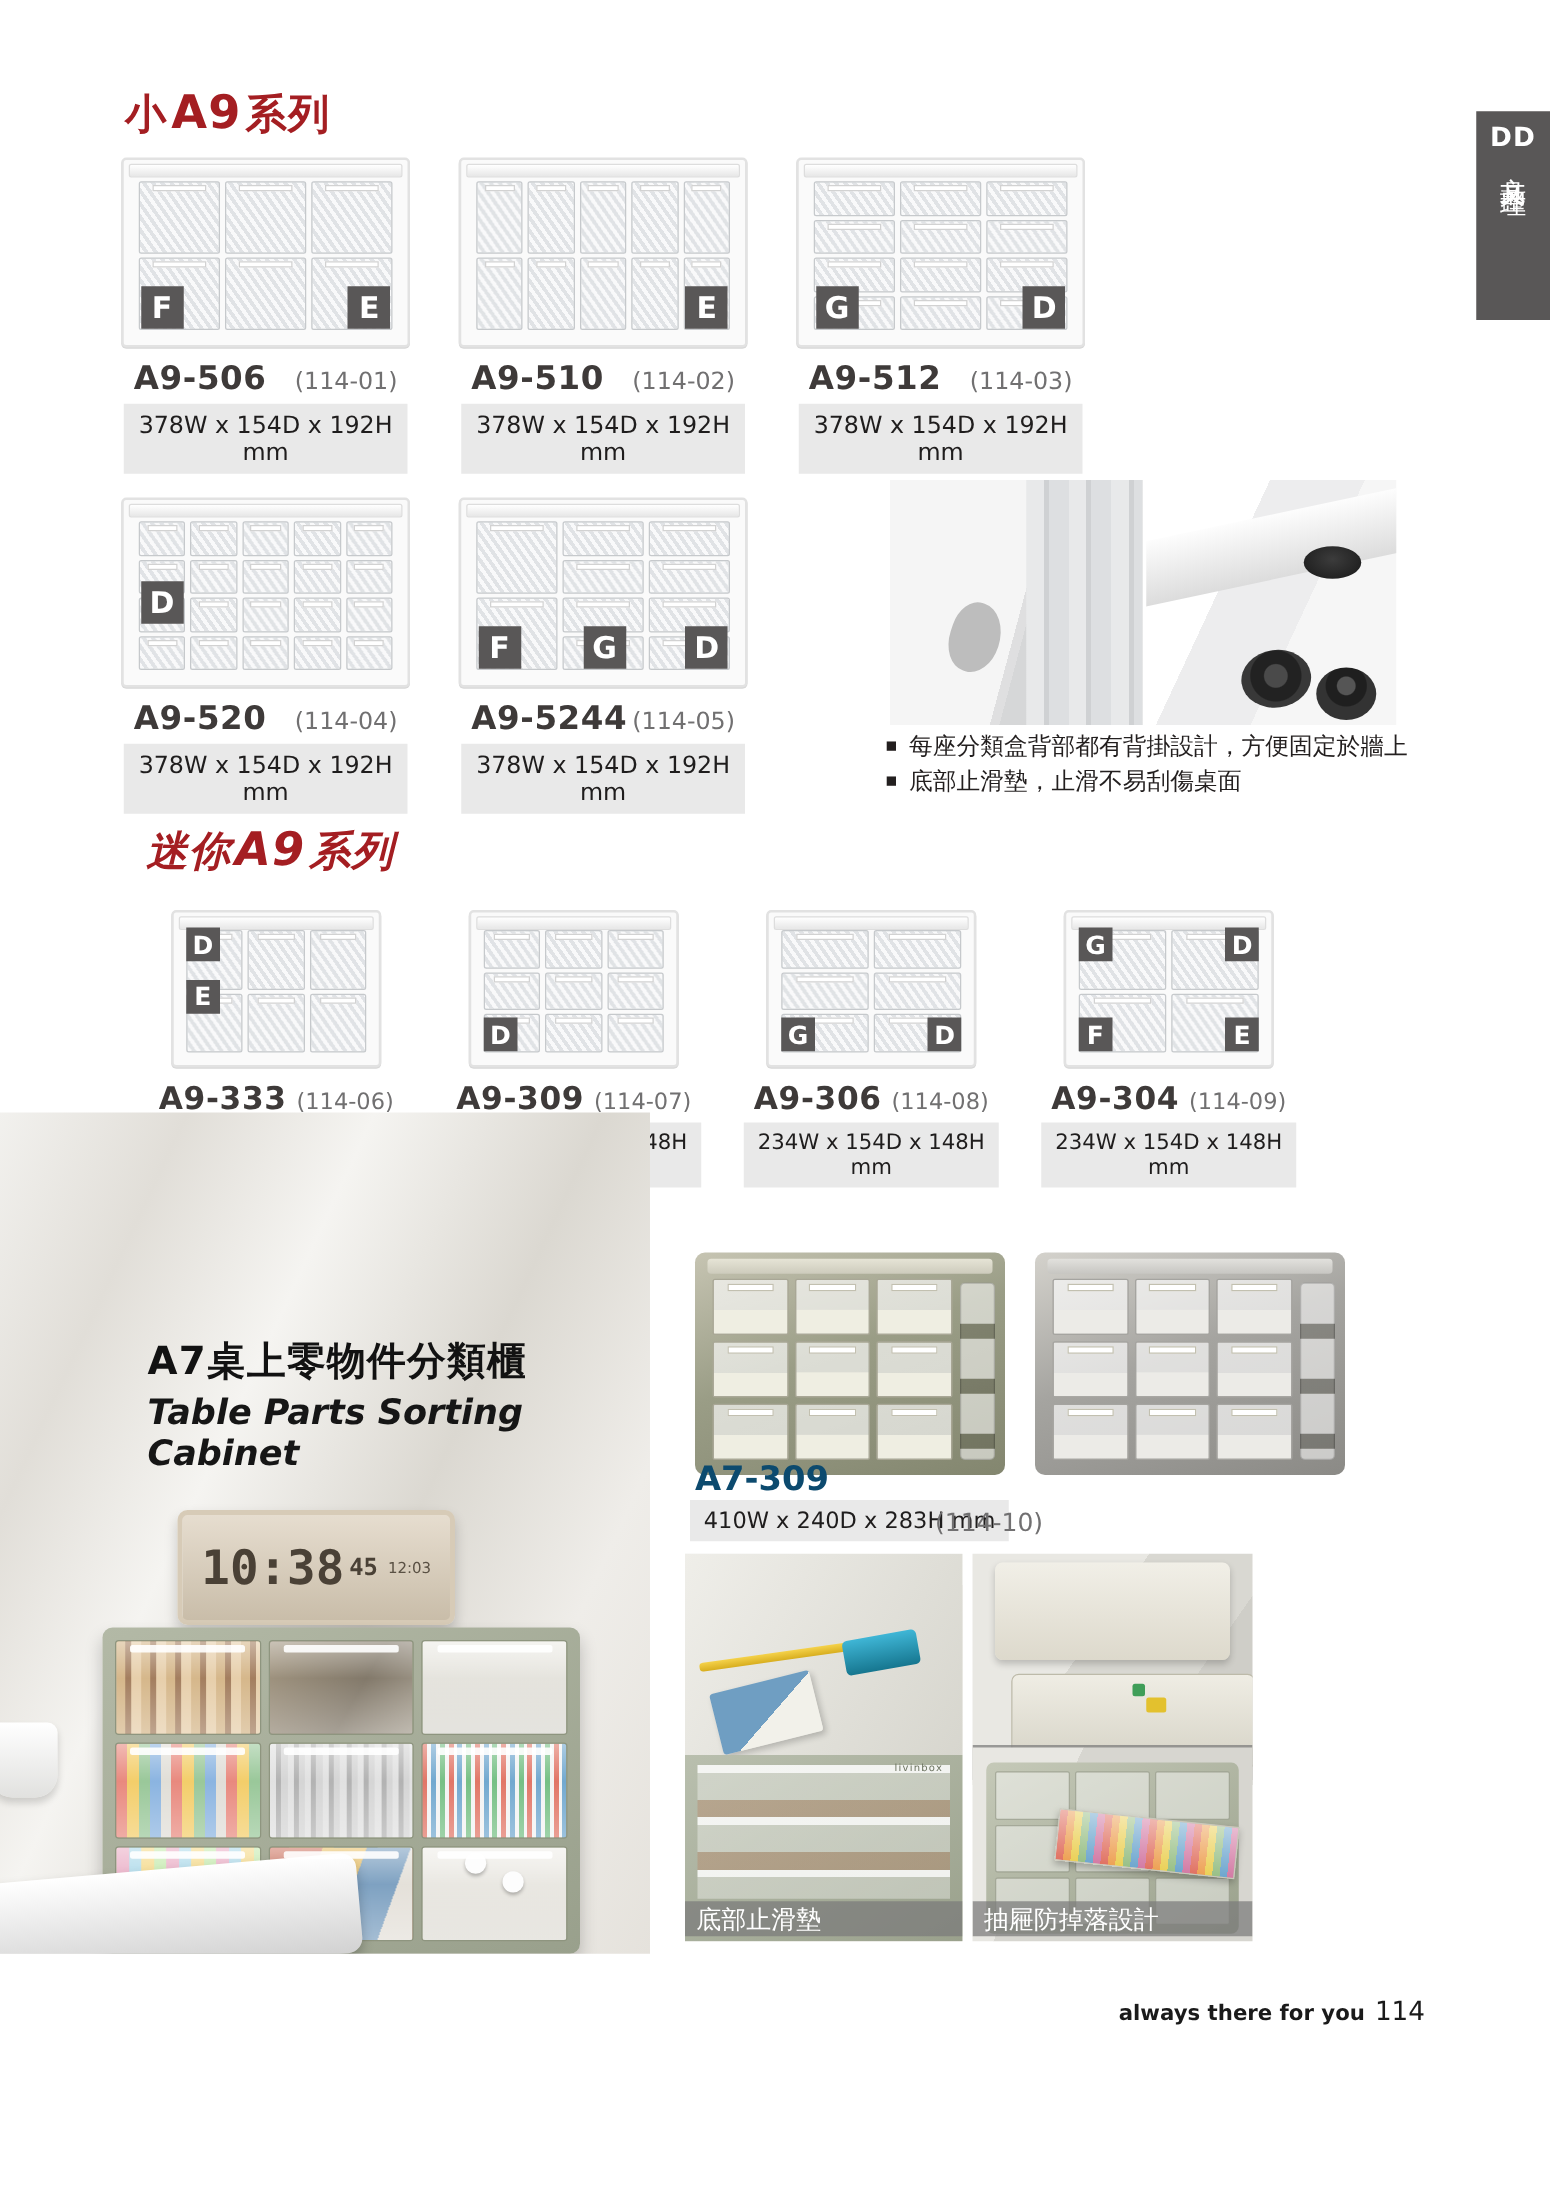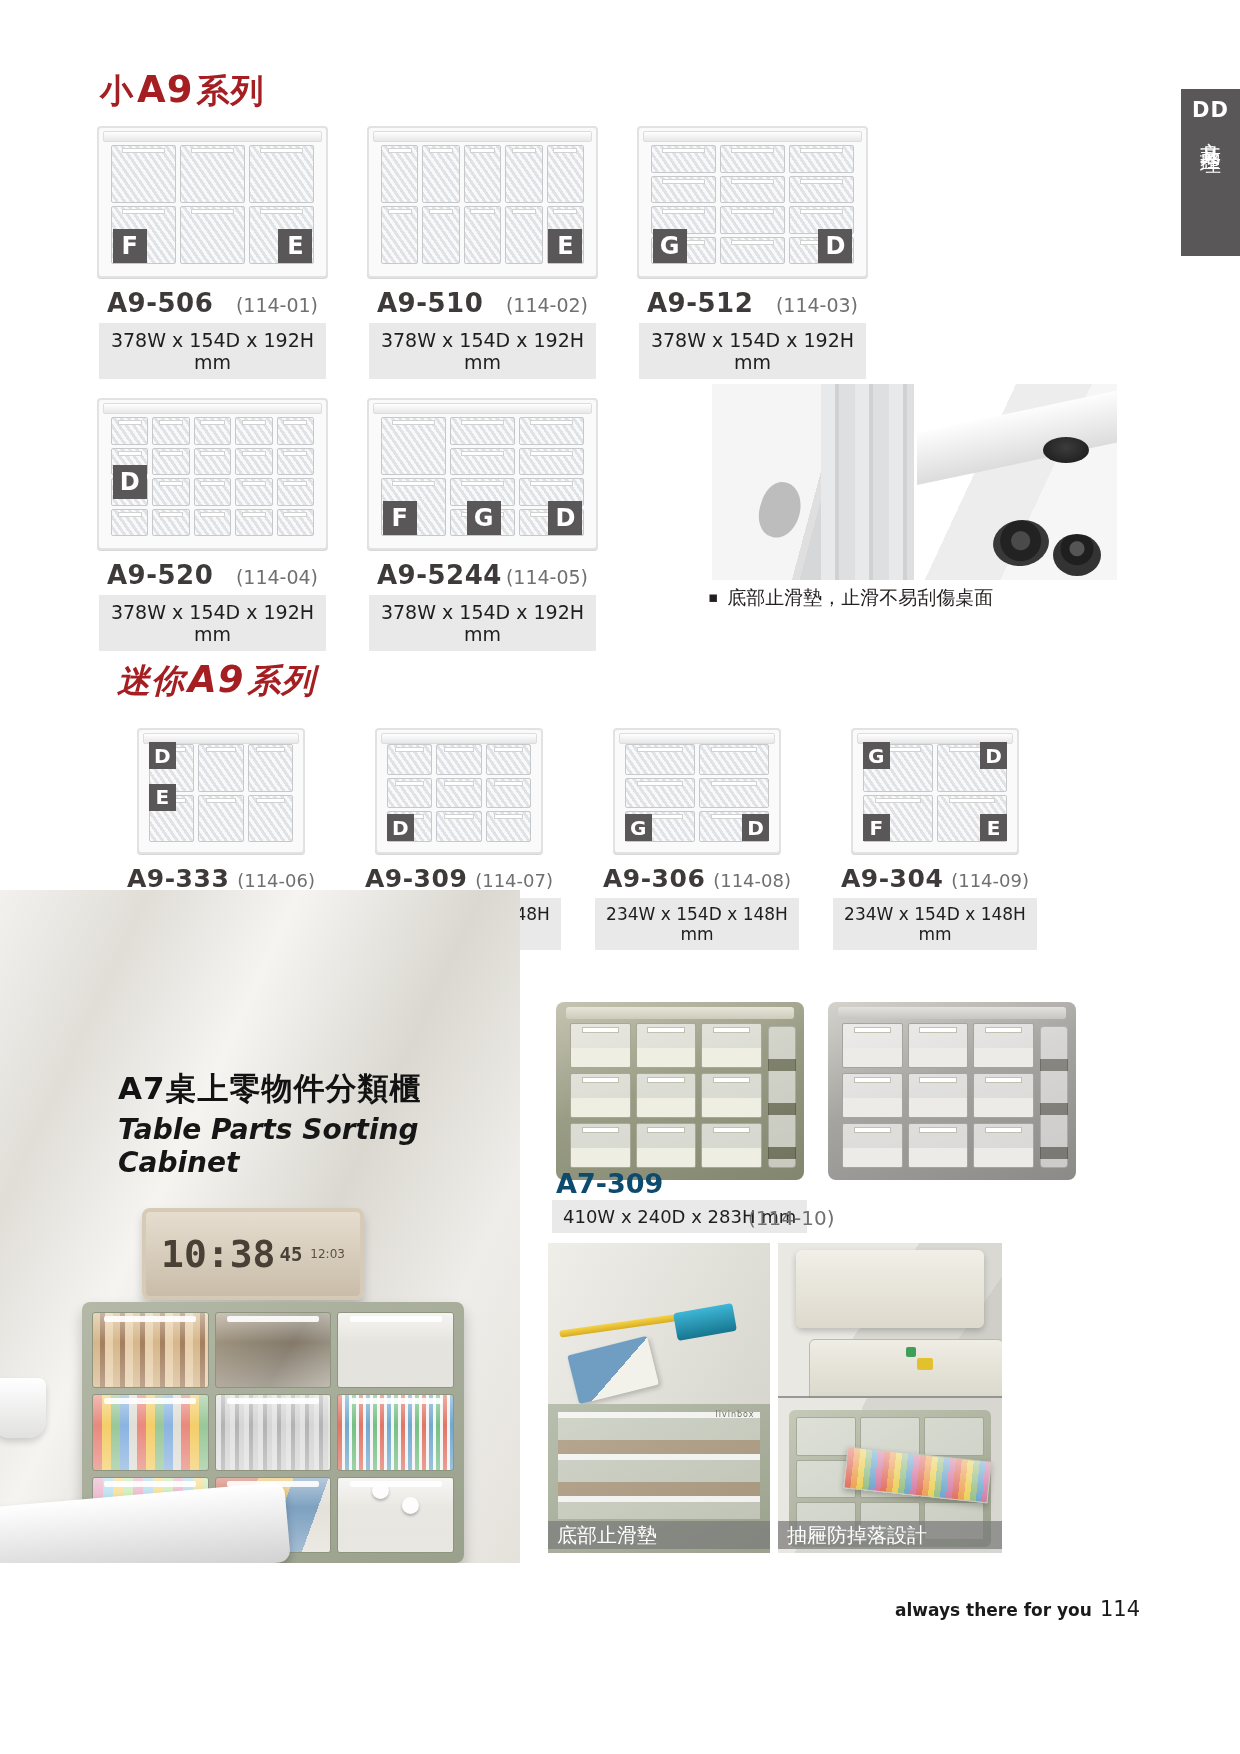--- a/index.html
+++ b/index.html
@@ -356,20 +356,21 @@
       <div class="keyhole"></div>
     </div>
     <div class="ph2">
       <div class="shelf"></div>
       <div class="foot foot-a"></div>
       <div class="foot foot-b"></div>
       <div class="foot foot-c"></div>
     </div>
   </div>
   <ul class="features" id="features">
+      <li class="feature-item">每座分類盒背部都有背掛設計，方便固定於牆上</li>
       <li class="feature-item">底部止滑墊，止滑不易刮傷桌面</li>
     </ul>
 
   <div class="sec-head" id="head-mini">
     <span class="zh">迷你</span>
     <span class="latin">A9</span>
     <span class="zh">系列</span>
   </div>
 
   <div class="prod-row mini" id="row-mini">

